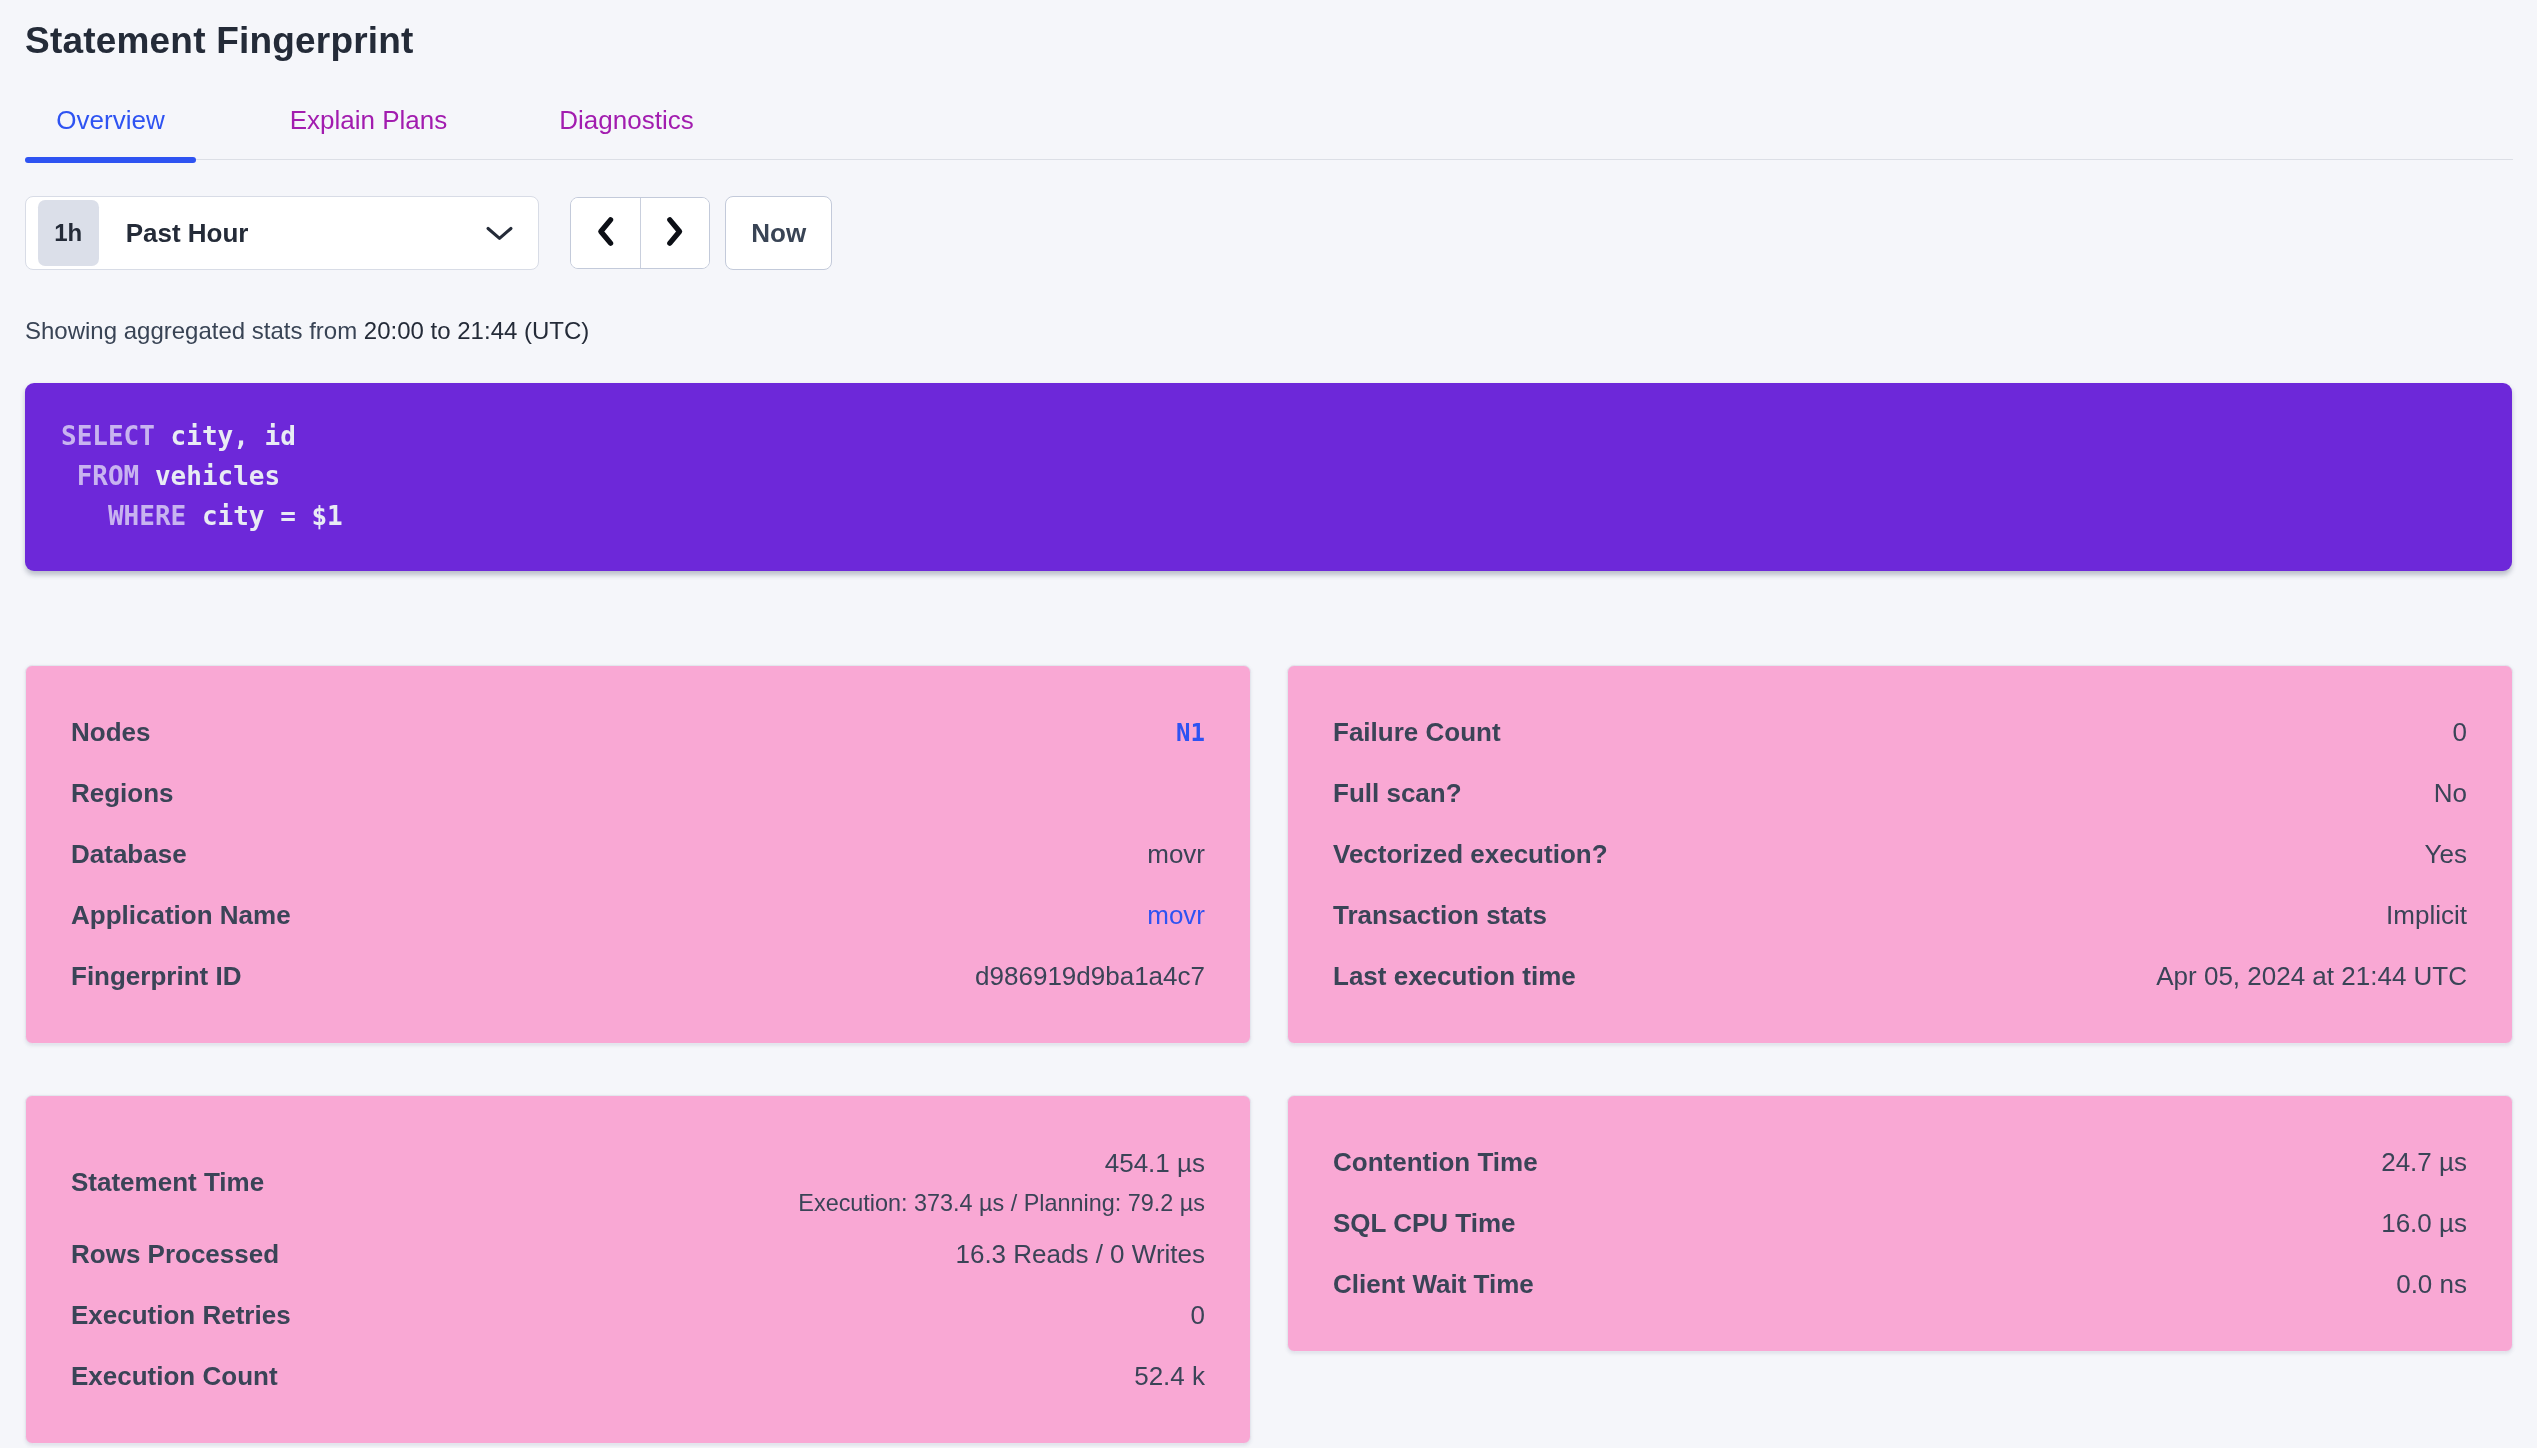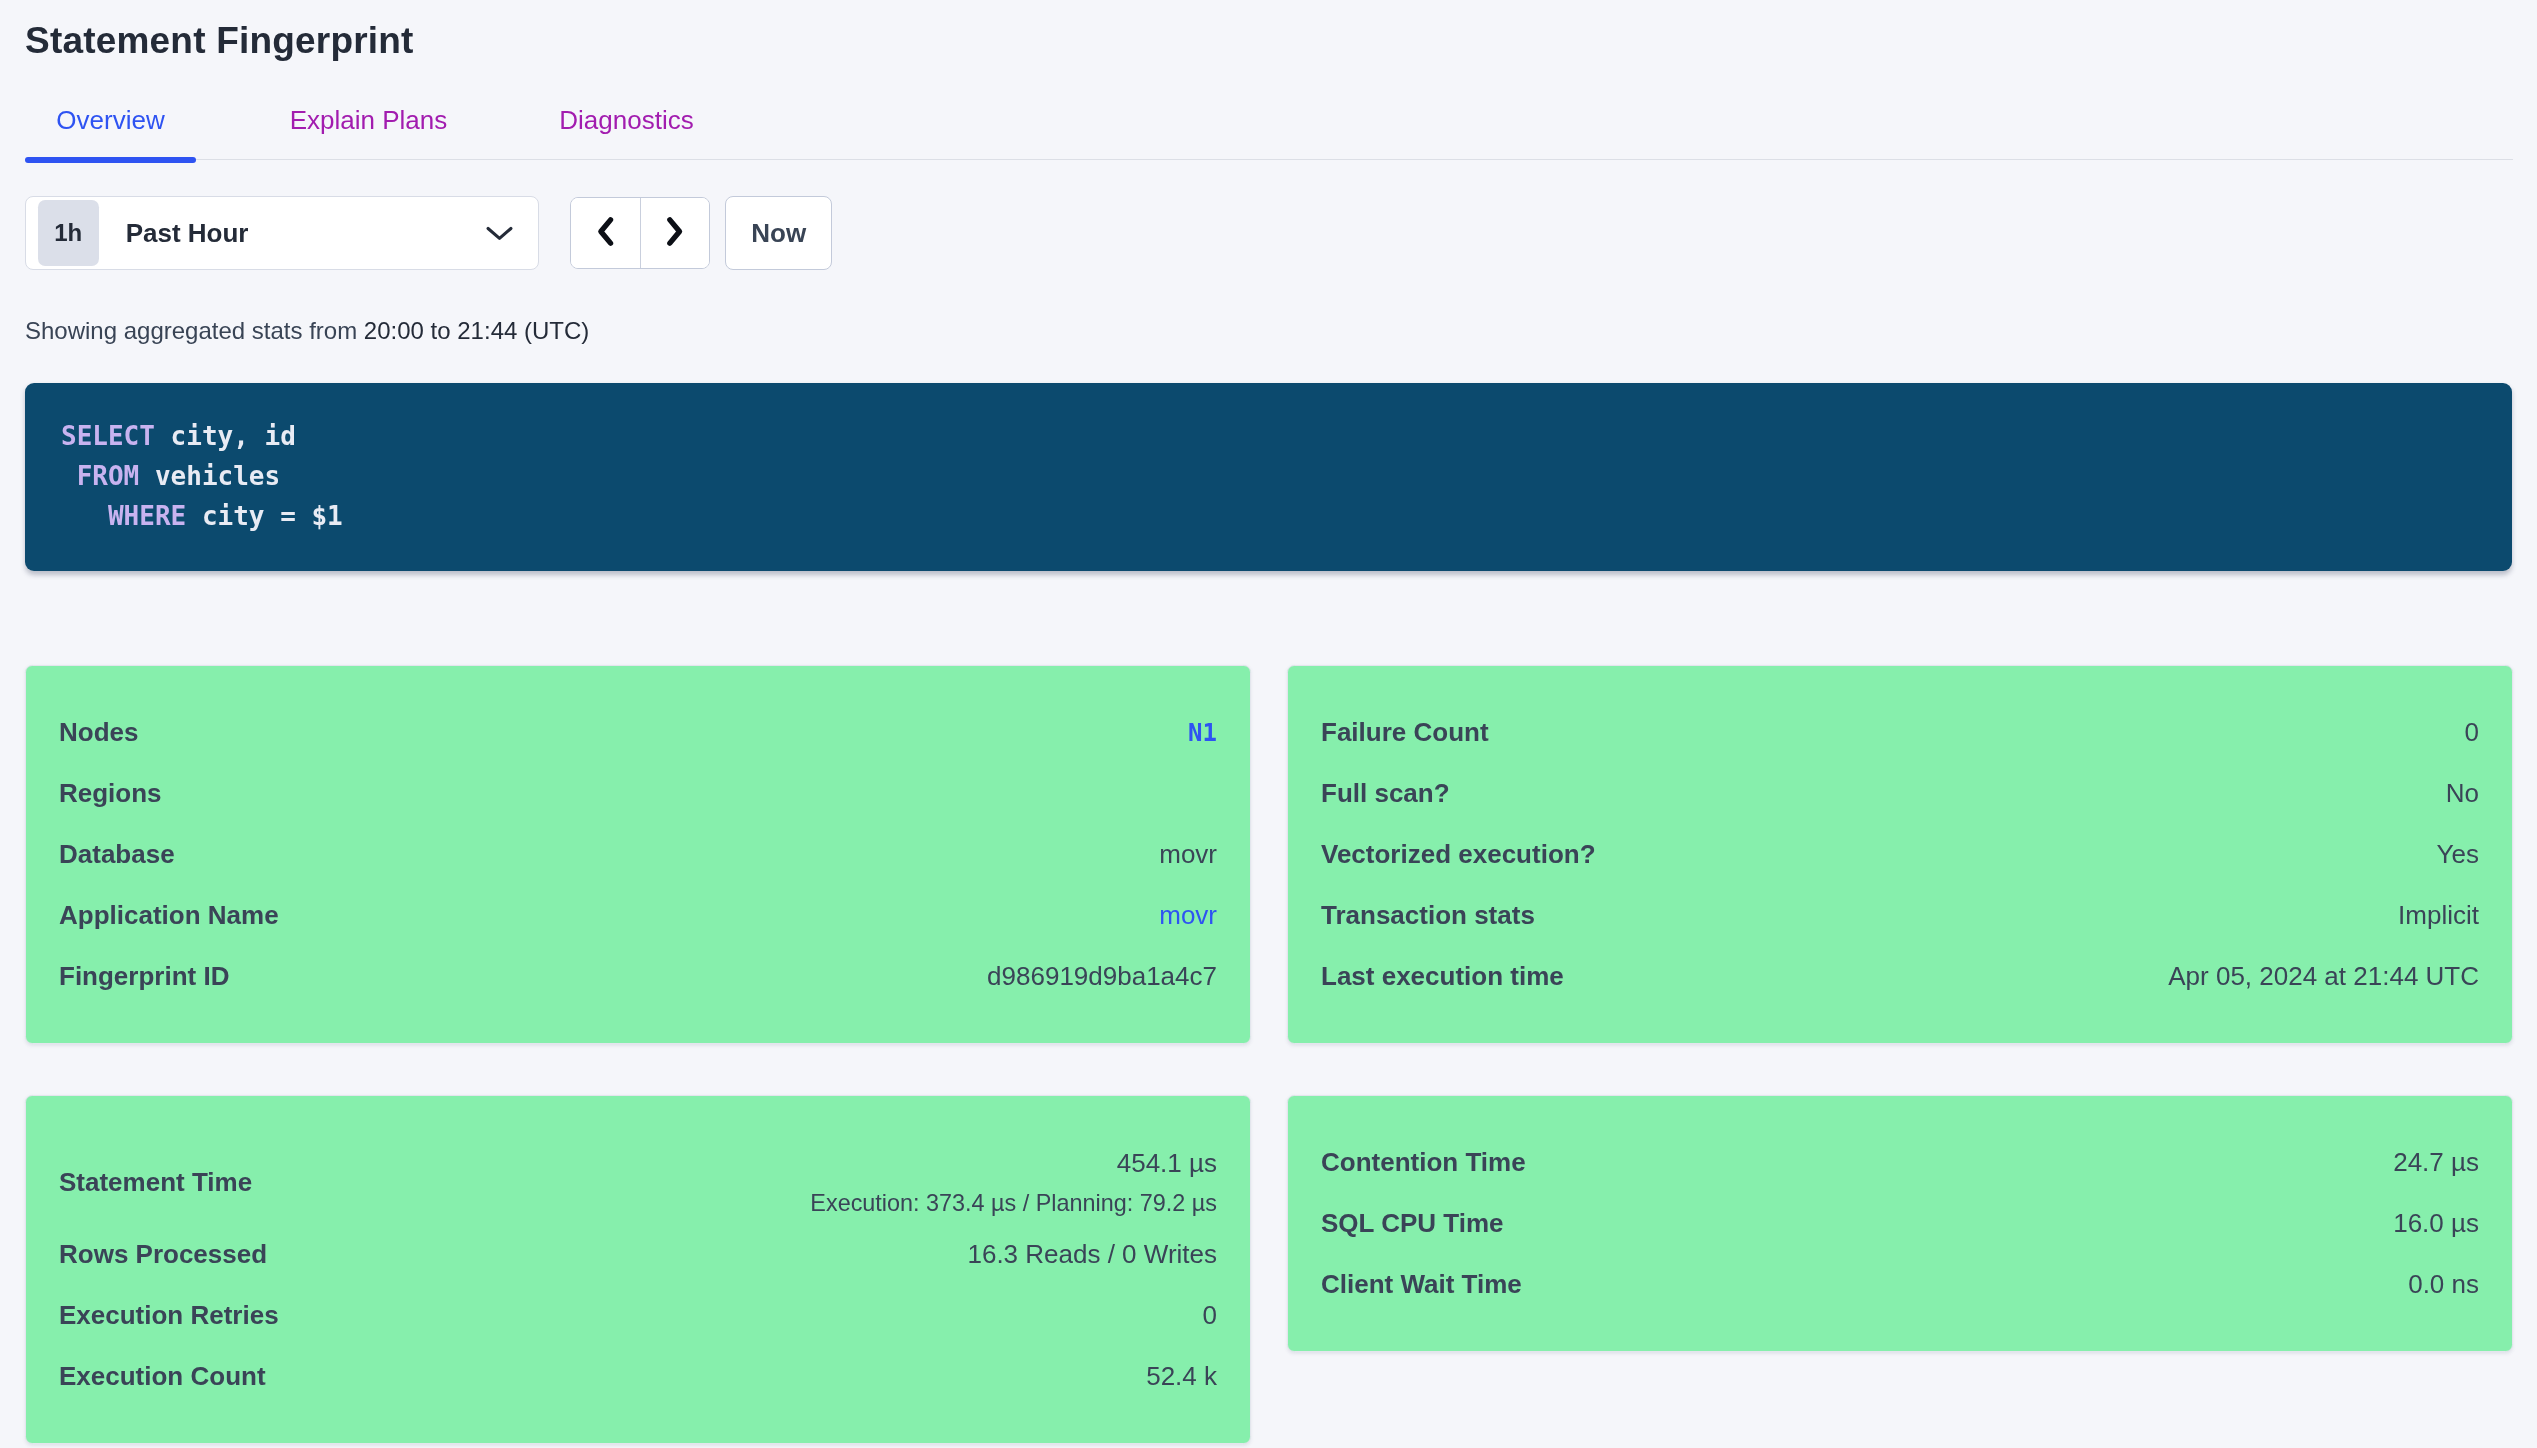--- a/index.html
+++ b/index.html
@@ -64,38 +64,38 @@
     font-size:26px; font-weight:700; color:#394455; cursor:pointer;
   }
 
   
   .stats-line { margin-top:47px; font-size:24px; color:#394455; }
   .stats-line b { color:#242b38; font-weight:400; }
 
   
   .sql-box {
     margin-top:38px; width:2487px; height:188px;
-    background:#0c4a6e; border-radius:9px;
+    background:#6d28d9; border-radius:9px;
     padding:33px 36px; box-shadow:0 3.6px 5.4px rgba(40,50,80,.28);
     font-family:"DejaVu Sans Mono", monospace;
     font-size:26px; font-weight:700; line-height:40px;
     white-space:pre; color:#e8ebf4;
   }
   .sql-kw { color:#c8b3f0; }
 
   
   .cards-grid {
     margin-top:94px; display:grid;
     grid-template-columns:1226px 1226px; column-gap:36px; row-gap:51px;
     align-items:start;
   }
   .card {
-    background:#86efac; border:0.9px solid #e3e6ed; border-radius:7.2px;
+    background:#f9a8d4; border:0.9px solid #e3e6ed; border-radius:7.2px;
     box-shadow:0 1.8px 3.6px rgba(60,70,100,.10);
-    padding:36px 33px;
+    padding:36px 45px;
   }
   .row {
     min-height:61px; display:flex; justify-content:space-between; align-items:center;
     font-size:26px;
   }
   .row.has-sub { min-height:92px; align-items:center; padding-top:9px; }
   .stat-label { font-weight:700; color:#3a4457; }
   .stat-value { color:#3a4457; text-align:right; }
   .value-link { color:#2e53f2; cursor:pointer; }
   .value-mono { font-family:"DejaVu Sans Mono", monospace; font-weight:700; font-size:24px; }

